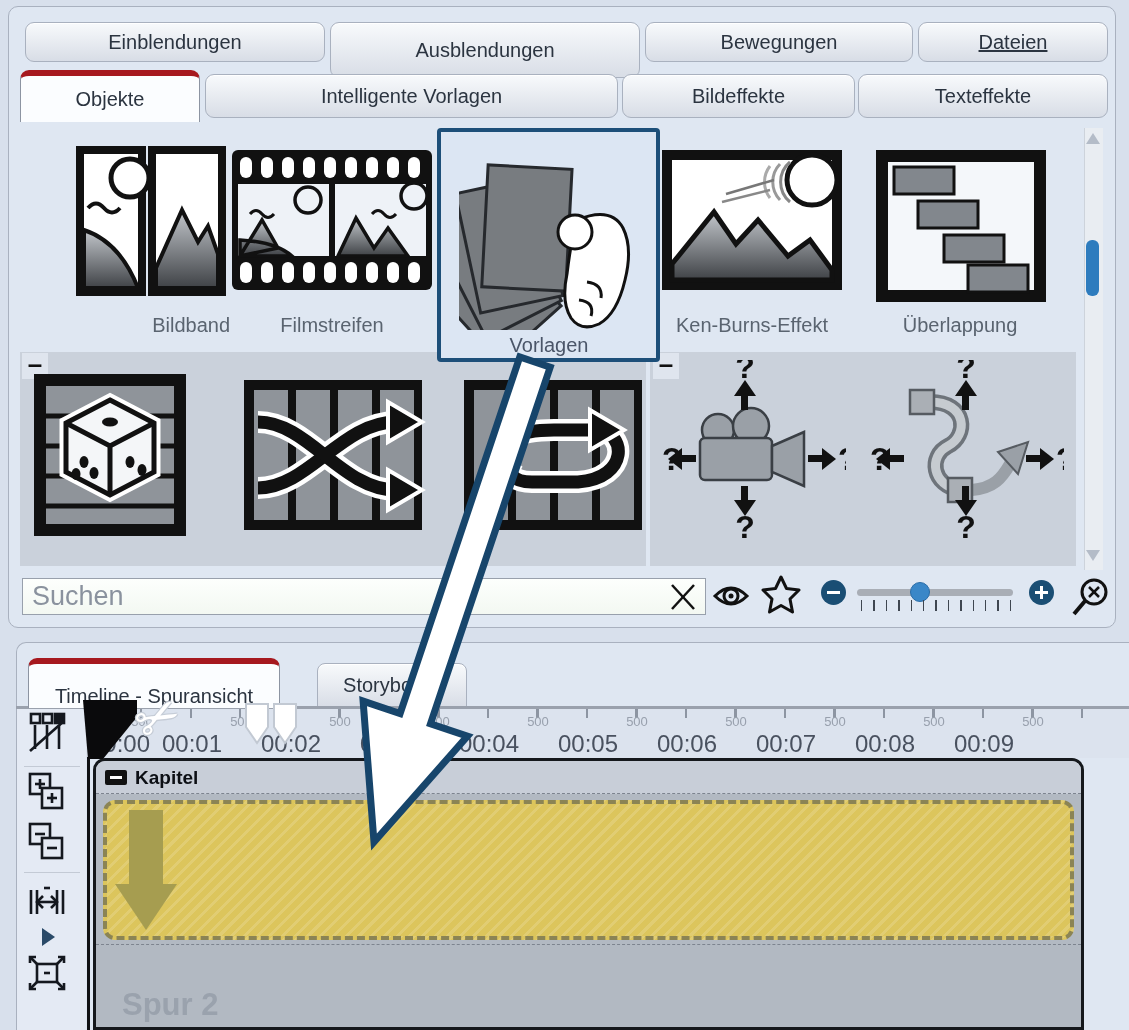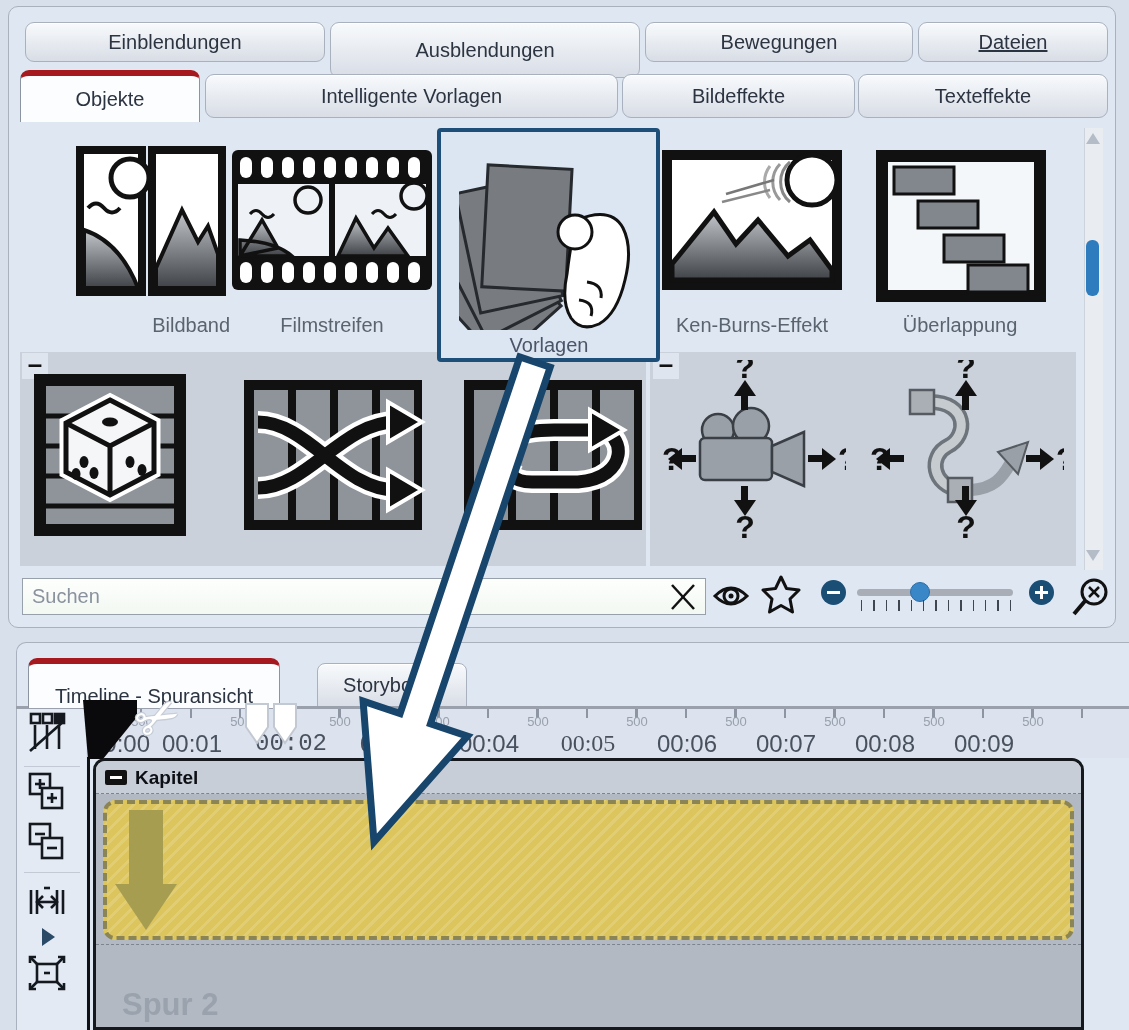--- a/index.html
+++ b/index.html
@@ -33,21 +33,21 @@
   }
   .group{position:absolute;top:352px;height:214px;background:#cad1db;z-index:1;}
   .gchip{
     position:absolute;width:26px;height:26px;background:#dfe5ee;color:#111;
     font-size:26px;font-weight:bold;line-height:22px;text-align:center;z-index:2;
   }
   
   #search-input{
     position:absolute;left:22px;top:578px;width:684px;height:37px;box-sizing:border-box;
     border:1px solid #98a0ac;background:linear-gradient(#fdfffd,#f3f8f2);
-    font-size:20px;color:#333;padding:0 21px 0 9px;font-family:"Liberation Sans",sans-serif;
+    font-size:27px;color:#333;padding:0 21px 0 9px;font-family:"Liberation Sans",sans-serif;
   }
   #search-input::placeholder{color:#8a929e;}
   .circle-btn{
     position:absolute;width:25px;height:25px;border-radius:50%;background:#1a4e74;
     display:flex;align-items:center;justify-content:center;
   }
   .circle-btn .bar{width:13px;height:3px;background:#fff;}
   .circle-btn .vbar{position:absolute;width:3px;height:13px;background:#fff;}
   #zoom-slider-track{position:absolute;left:857px;top:589px;width:156px;height:7px;background:#a9aeb6;border-radius:4px;}
   #zoom-slider-thumb{position:absolute;left:910px;top:582px;width:20px;height:20px;border-radius:50%;
@@ -396,24 +396,24 @@
 <span class="sub5" style="left:419px;">500</span>
 <span class="sub5" style="left:518px;">500</span>
 <span class="sub5" style="left:617px;">500</span>
 <span class="sub5" style="left:716px;">500</span>
 <span class="sub5" style="left:815px;">500</span>
 <span class="sub5" style="left:914px;">500</span>
 <span class="sub5" style="left:1013px;">500</span>
 
 <span class="tl" style="left:75px;">00:00</span>
 <span class="tl" style="left:147px;">00:01</span>
-<span class="tl" style="left:246px;font-family:Liberation Mono, monospace;">00:02</span>
+<span class="tl" style="left:246px;">00:02</span>
 <span class="tl" style="left:345px;">00:03</span>
 <span class="tl" style="left:444px;">00:04</span>
-<span class="tl" style="left:543px;font-family:Liberation Serif, serif;">00:05</span>
+<span class="tl" style="left:543px;">00:05</span>
 <span class="tl" style="left:642px;">00:06</span>
 <span class="tl" style="left:741px;">00:07</span>
 <span class="tl" style="left:840px;">00:08</span>
 <span class="tl" style="left:939px;">00:09</span>
 
 <svg class="abs" style="left:80px;top:698px;z-index:6;" width="62" height="64">
   <polygon points="3,2 57,2 57,19 23,61 8,61" fill="#0a0a0c"></polygon>
 </svg>
 <div id="playhead-line"></div>
 

